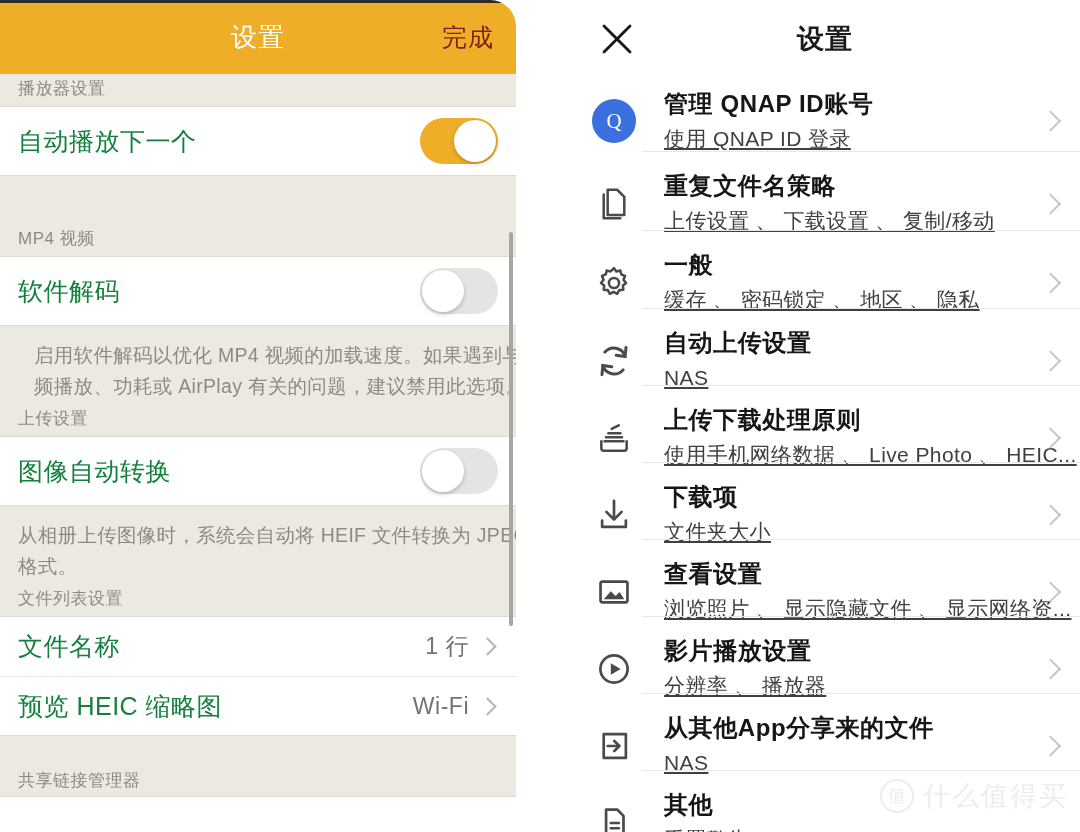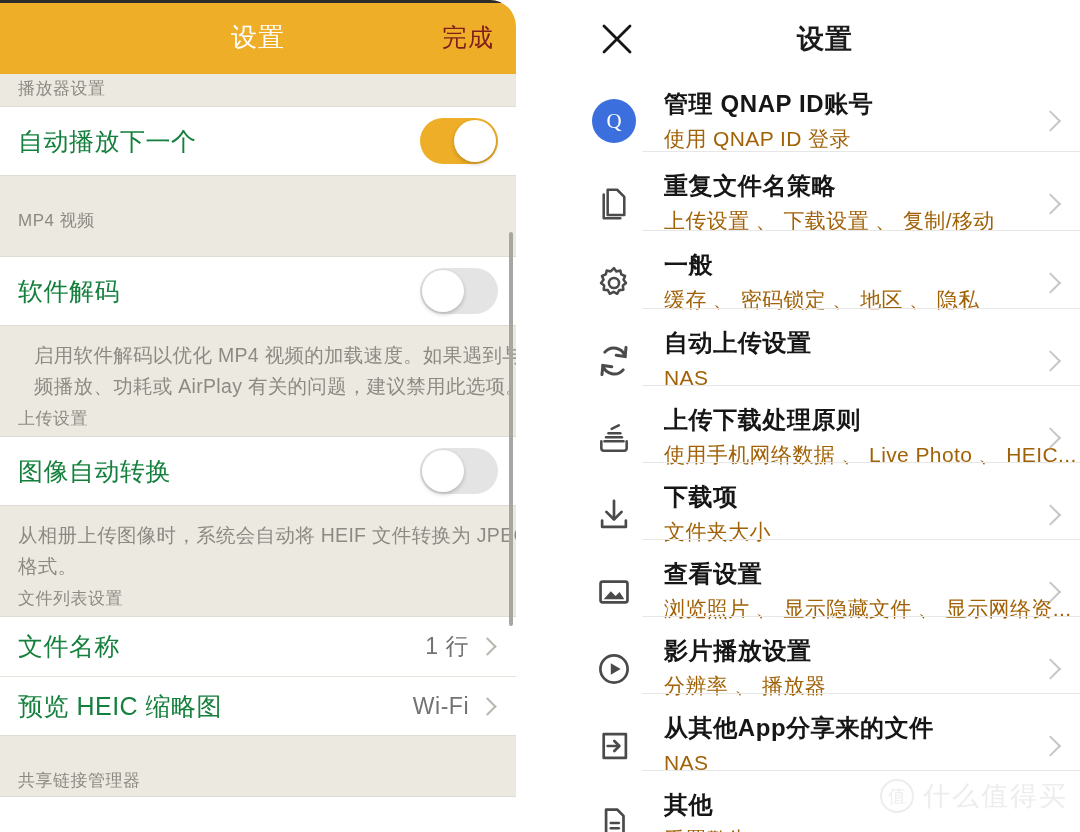--- a/index.html
+++ b/index.html
@@ -220,26 +220,27 @@
     color: #161616;
     font-weight: bold;
     letter-spacing: 0.6px;
     white-space: nowrap;
     overflow: hidden;
     text-overflow: ellipsis;
     line-height: 30px;
   }
   .r-sub {
     font-size: 21px;
-    color: #a16207;
+    color: #404040;
     letter-spacing: 0.4px;
     white-space: nowrap;
     overflow: hidden;
     line-height: 30px;
     margin-top: 5px;
+    text-decoration: underline;
   }
   .r-chev {
     position: absolute;
     right: 22px;
     top: 50%;
     transform: translateY(-50%) rotate(45deg);
     width: 13px; height: 13px;
     border-right: 2.4px solid #c6c6c6;
     border-top: 2.4px solid #c6c6c6;
   }
@@ -288,21 +289,21 @@
 
     <div class="group-header" style="position:absolute; left:0; top:0; width:516px; height:32px;">播放器设置</div>
 
     <div class="cell" style="position:absolute; left:0; top:32px; width:516px; height:70px;">
       <span class="cell-title">自动播放下一个</span>
       <span class="toggle on">
         <span class="knob"></span>
       </span>
     </div>
 
-    <div class="group-header" style="position:absolute; left:0; top:132px; width:467px; height:32px;">MP4 视频</div>
+    <div class="group-header" style="position:absolute; left:0; top:150px; width:467px; height:32px;">MP4 视频</div>
 
     <div class="cell" style="position:absolute; left:0; top:182px; width:516px; height:70px;">
       <span class="cell-title">软件解码</span>
       <span class="toggle off">
         <span class="knob"></span>
       </span>
     </div>
 
     <div class="footnote" style="position:absolute; left:16px; top:252px; width:516px;">启用软件解码以优化 MP4 视频的加载速度。如果遇到与视频播放、功耗或 AirPlay 有关的问题，建议禁用此选项。</div>
 

